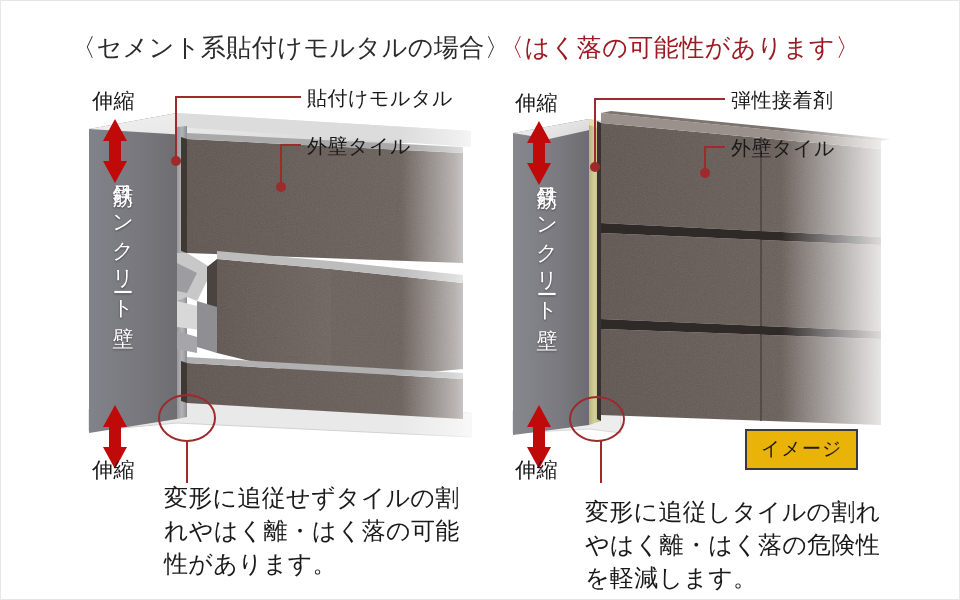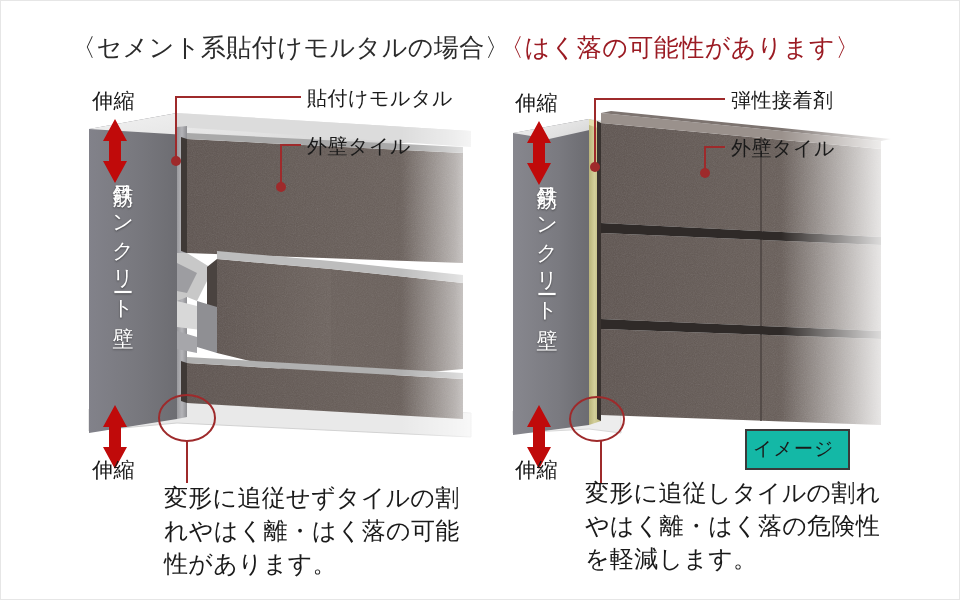--- a/index.html
+++ b/index.html
@@ -63,26 +63,26 @@
     font-size: 21px;
     color: #ffffff;
     letter-spacing: 3px;
     text-shadow: 0 1px 2px rgba(0,0,0,.45);
     font-weight: 400;
   }
   #image-badge {
     position: absolute;
     left: 744px;
     top: 428px;
-    padding: 5px 14px 6px 6px;
+    padding: 5px 14px 6px 14px;
     border: 2px solid #3a3a3a;
     font-size: 19px;
     letter-spacing: 1px;
     color: #1a1a1a;
-    background: #14b8a6;
+    background: #eab308;
   }
 
   
   #scene {
     position: absolute;
     left: 0; top: 0;
     width: 960px; height: 600px;
   }
 </style>
 </head>
@@ -296,15 +296,15 @@
   <div class="stretch-label" style="left:514px; top:455px;">伸縮</div>
 
   <div class="wall-vert-label" style="left:532px; top:168px;">鉄筋コンクリート壁</div>
 
   <div class="callout-label" style="left:730px; top:86px;">弾性接着剤</div>
 
   <div class="callout-label" style="left:730px; top:134px;">外壁タイル</div>
 
   <div id="image-badge">イメージ</div>
 
-  <div class="caption" style="left:584px; top:475px; width:300px;">変形に追従しタイルの割れやはく離・はく落の危険性を軽減します。</div>
+  <div class="caption" style="left:584px; top:496px; width:300px;font-family:Liberation Mono, monospace;">変形に追従しタイルの割れやはく離・はく落の危険性を軽減します。</div>
 
 </div>
 
 </body></html>

